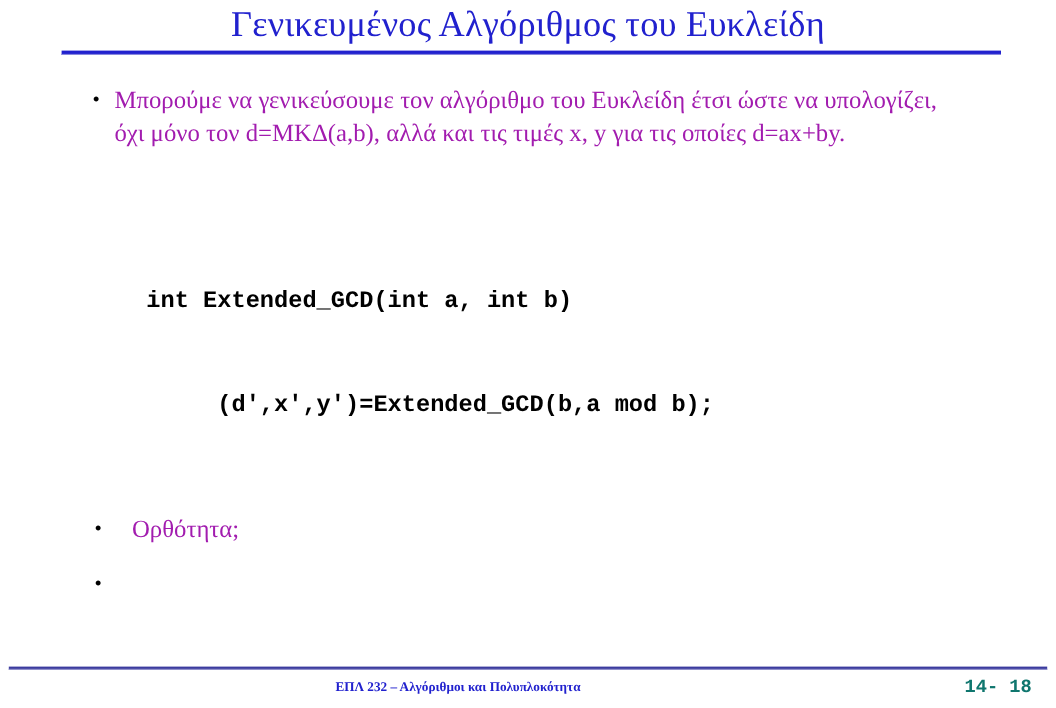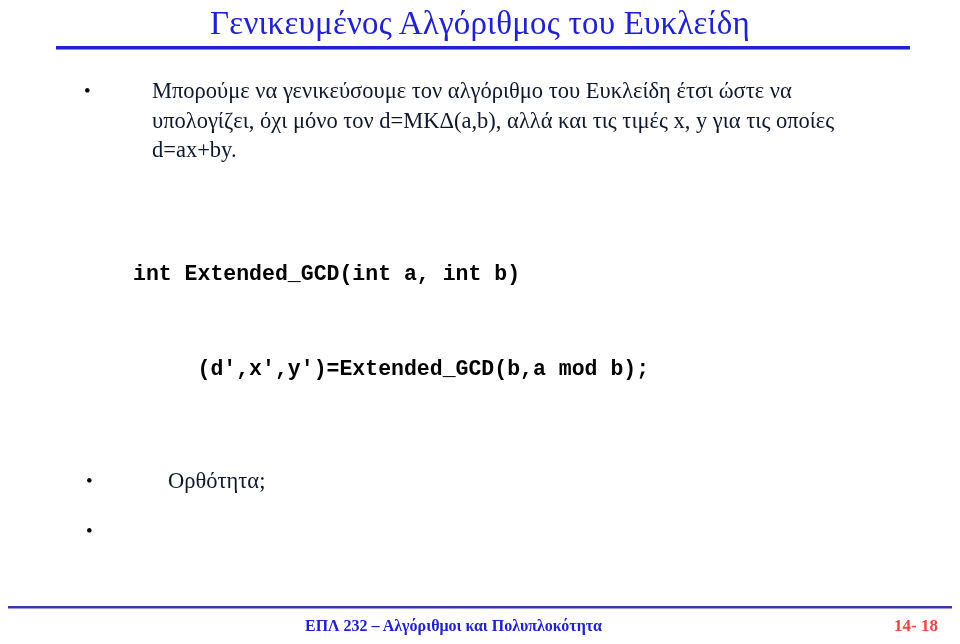--- a/index.html
+++ b/index.html
@@ -52,22 +52,21 @@
     flex: 0 0 20px;
     font-size: 19px;
     line-height: 29px;
     color: #000000;
     text-align: left;
   }
   .bullet-text {
     font-family: "Liberation Serif", "DejaVu Serif", serif;
     font-size: 22.5px;
     line-height: 29.5px;
-    color: #0f172a;
-    margin-left: 48px;
+    color: #a21caf;
   }
 
   #bullet-intro {
     left: 84px;
     top: 76px;
     width: 790px;
   }
   #bullet-intro .bullet-text { width: 762px; }
 
   #bullet-correctness {
@@ -110,33 +109,33 @@
     width: 944px;
     height: 2px;
     background: #3b3b9e;
     border-bottom: 1px solid #9a9ad0;
   }
   #footer-course {
     position: absolute;
     left: 305px;
     top: 617px;
     font-family: "Liberation Serif", "DejaVu Serif", serif;
-    font-size: 16px;
+    font-size: 12px;
     font-weight: bold;
     color: #2121CE;
     white-space: nowrap;
   }
   #footer-page {
     position: absolute;
     right: 22px;
     top: 616px;
-    font-family: Liberation Serif, serif;
+    font-family: Liberation Mono, monospace;
     font-size: 17px;
     font-weight: bold;
-    color: #ef4444;
+    color: #0f766e;
     white-space: nowrap;
   }
 </style>
 </head>
 <body>
 
 <div id="slide-title">Γενικευμένος Αλγόριθμος του Ευκλείδη</div>
 <div id="title-rule"></div>
 
 <div class="bullet-row" id="bullet-intro">

